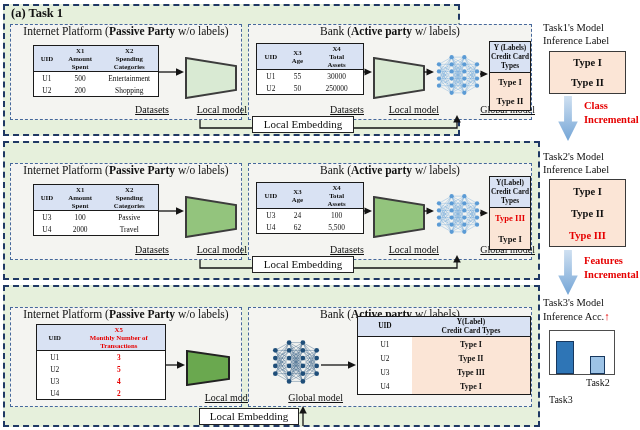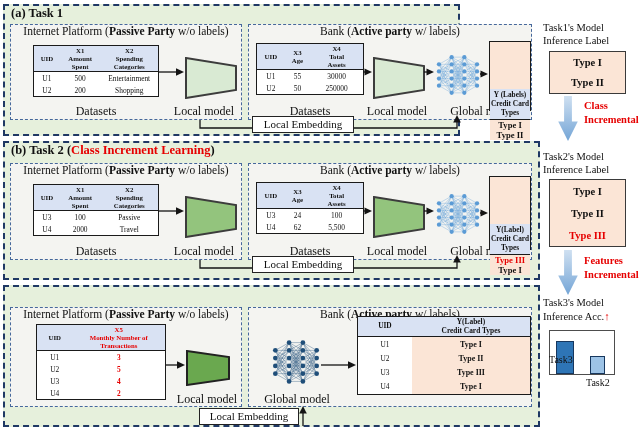--- a/index.html
+++ b/index.html
@@ -15,36 +15,36 @@
 
   .dtable{position:absolute;border-collapse:collapse;background:#fff;border:1.4px solid #1a1a1a;table-layout:fixed;}
   .dtable th{background:#d9e2f3;font-weight:bold;font-size:6.8px;line-height:1.15;white-space:pre-line;border-bottom:1.2px solid #1a1a1a;padding:1px 1px;text-align:center;vertical-align:middle;margin-left:16px;}
   .dtable td{font-size:7.4px;text-align:center;padding:1.5px 1px;overflow:hidden;white-space:nowrap;}
   .x5 th.red-h{color:#e60000;}
   .x5 td:nth-child(2){color:#e60000;font-weight:bold;}
   .ytab td:nth-child(2){background:#fbe5d6;font-weight:bold;font-size:8px;}
   .ytab td{padding:2.6px 1px;}
   .ytab th{font-size:7.4px;}
 
-  .flabel{position:absolute;font-size:12px;text-align:center;white-space:nowrap;}
+  .flabel{position:absolute;font-size:10px;text-align:right;white-space:nowrap;text-decoration:underline;}
 
   .trap polygon{stroke:#3c3c3c;stroke-width:2;}
   .trap{position:absolute;}
   .trap-pale polygon{fill:#d9ead3;}
   .trap-mid polygon{fill:#93c47d;}
   .trap-dark polygon{fill:#6aa84f;stroke:#222;}
 
   svg.mlp{position:absolute;}
   svg.mlp line{stroke:currentColor;stroke-width:0.7;opacity:0.6;}
   svg.mlp circle{fill:currentColor;}
   .net-light{color:#5b9bd5;}
   .net-dark{color:#1f4e79;}
 
   .ybox{position:absolute;border:1.7px solid #1a1a1a;display:flex;flex-direction:column;box-sizing:border-box;background:#fbe5d6;}
-  .ybox-h{background:#d9e2f3;font-weight:bold;font-size:7.3px;line-height:1.2;white-space:pre-line;text-align:center;border-bottom:1.2px solid #1a1a1a;padding:2px 0;margin-top:47px;}
+  .ybox-h{background:#d9e2f3;font-weight:bold;font-size:7.3px;line-height:1.2;white-space:pre-line;text-align:center;border-bottom:1.2px solid #1a1a1a;padding:2px 0;}
   .ybox-i{flex:1;display:flex;align-items:center;justify-content:center;font-weight:bold;font-size:8.6px;background:#fbe5d6;}
 
   .ov{position:absolute;left:0;top:0;pointer-events:none;}
   .ov line,.ov path{stroke:#141414;stroke-width:1.3;fill:none;}
   .ov polygon{fill:#141414;stroke:none;}
 
   .embed{position:absolute;background:#fff;border:1.4px solid #222;font-size:11px;text-align:center;box-sizing:border-box;white-space:nowrap;}
 
   .sb-caption{position:absolute;font-size:10.5px;line-height:1.28;white-space:pre-line;}
   .sb-box{position:absolute;background:#fbe5d6;border:1.7px solid #3a3a3a;display:flex;flex-direction:column;box-sizing:border-box;}
@@ -267,21 +267,20 @@
         <polygon points="429,66 421.5,62.4 421.5,69.6"></polygon>
       <line x1="475" y1="68" x2="477" y2="68"></line>
         <polygon points="483,68 475.5,64.4 475.5,71.6"></polygon>
       <path d="M195,114 V122 H452 V116"></path>
         <polygon points="452,109 448.2,116.5 455.8,116.5"></polygon>
     </svg>
     <div class="embed" style="left:247px;top:110px;width:102px;height:17px;line-height:14px">Local Embedding</div>
   </div>
 
   <div class="panel" style="left:3px;top:141px;width:537px;height:139px">
-    <div class="ph"><span>(b) Task 2 (</span><span class="red-t">Class Increment Learning</span><span>)</span></div>
 
     <div class="party" style="left:5px;top:20px;width:232px;height:97px">
       <div class="party-title"><span>Internet Platform (</span><b>Passive Party</b><span> w/o labels)</span></div>
       <table class="dtable" style="left:22px;top:20px;width:126px">
         <thead>
             <tr>
           <th style="width:19%">UID</th>
           <th style="width:31%">X1
 Amount
 Spent</th>
@@ -684,16 +683,16 @@
   <div class="sb-red" style="left:584px;top:254px;width:56px">Features
 Incremental</div>
 
   <div class="sb-caption" style="left:543px;top:296px;width:97px"><span>Task3's Model
 Inference Acc.</span><span class="upred">↑</span></div>
 
   <div class="chart-box" style="left:549px;top:330px;width:66px;height:45px">
     <div class="bar bar1" style="height: 76%;"></div>
     <div class="bar bar2" style="height: 43%;"></div>
   </div>
-  <span class="chart-cat" style="left:549px;top:354px">Task3</span>
+  <span class="chart-cat" style="left:549px;top:394px">Task3</span>
   <span class="chart-cat" style="left:586px;top:377px">Task2</span>
 
 </div>
 
 </body></html>

